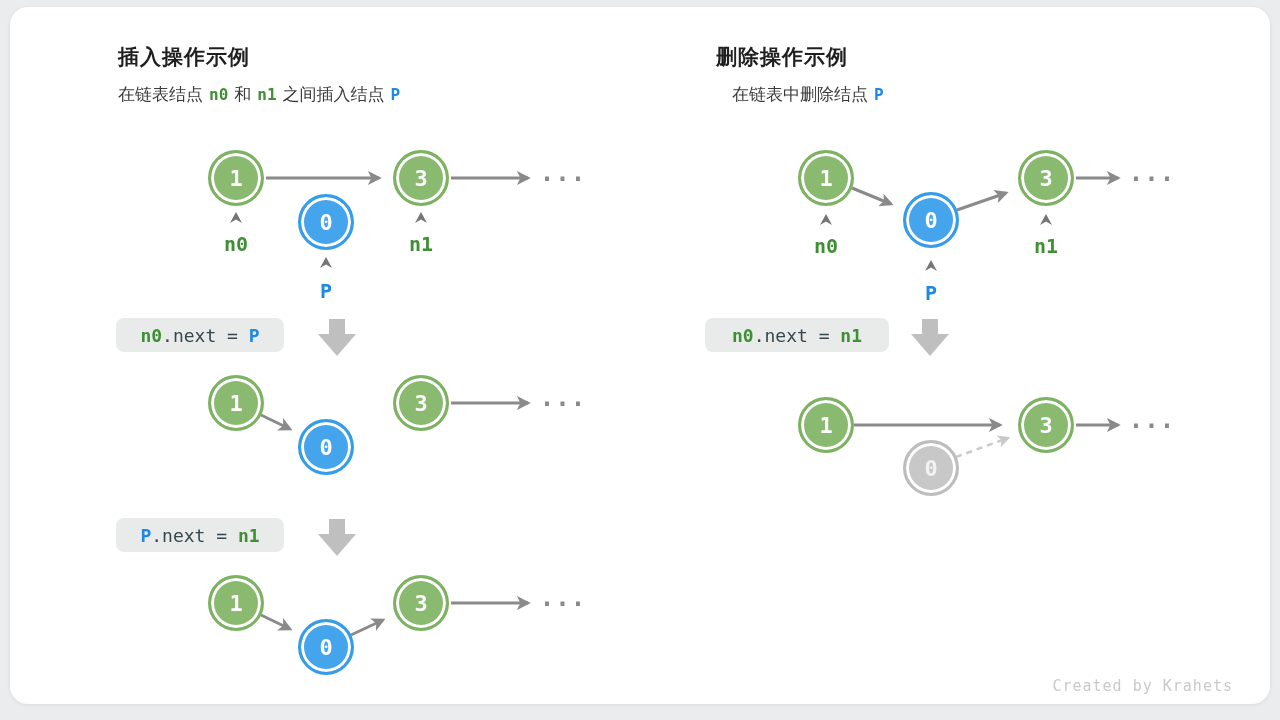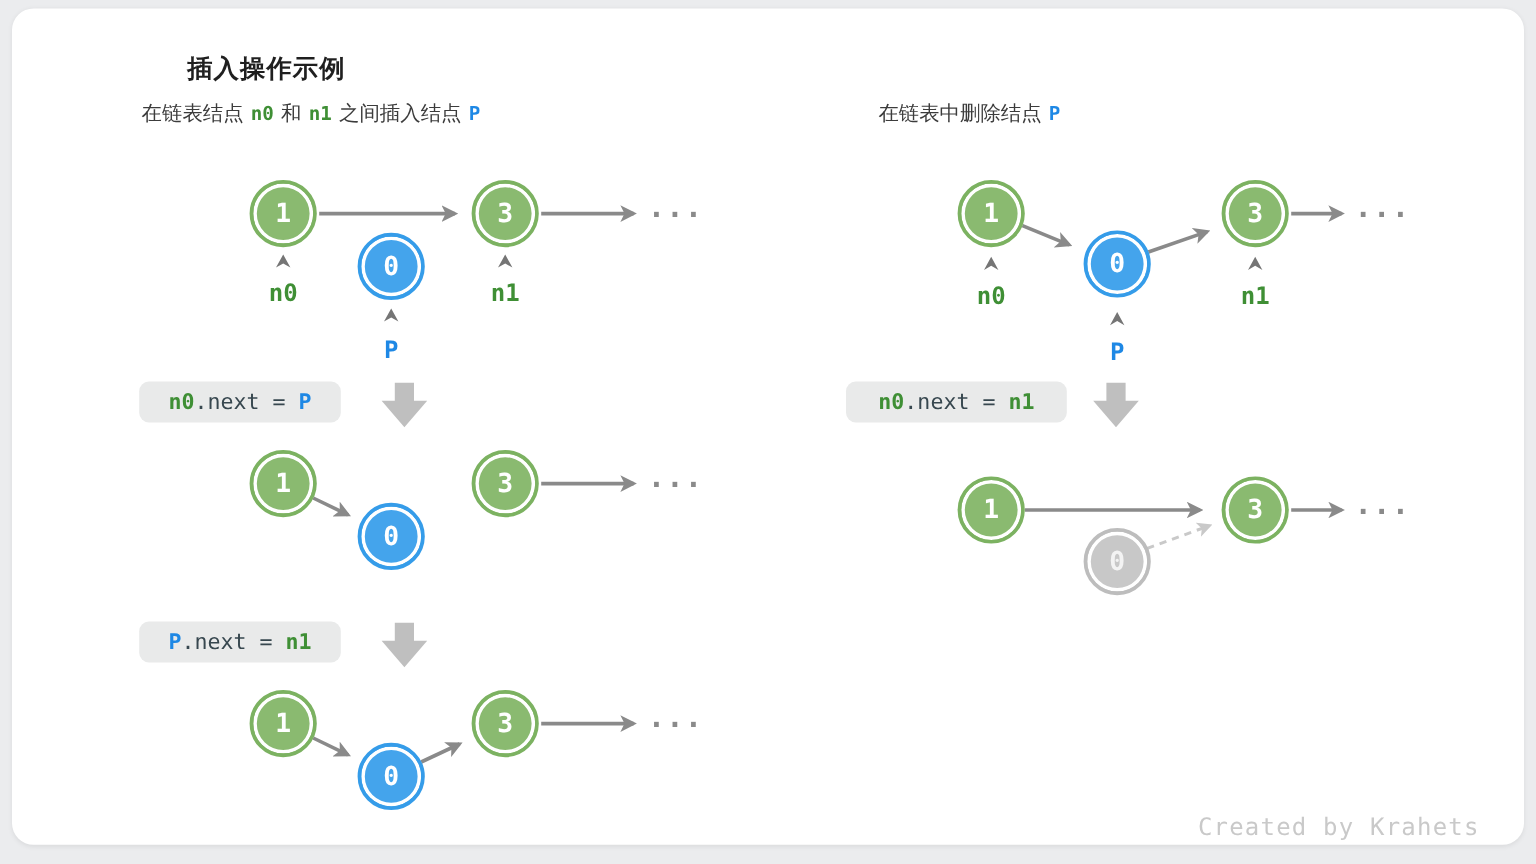--- a/index.html
+++ b/index.html
@@ -12,21 +12,20 @@
   .card {
     position:absolute; left:10px; top:7px; width:1260px; height:697px;
     background:#ffffff; border-radius:18px;
     box-shadow:0 1px 4px rgba(0,0,0,0.07);
   }
   svg.overlay { position:absolute; left:0; top:0; width:1280px; height:720px; pointer-events:none; }
 
   .sec-title {
     position:absolute; font-size:21px; font-weight:bold; color:#1f1f1f;
     letter-spacing:1px;
-    margin-left:38px;
   }
   .sec-sub {
     position:absolute; font-size:17px; color:#3c3c3c; white-space:nowrap;text-align:right;
   }
   .tok {
     font-family:"DejaVu Sans Mono","Liberation Mono",monospace;
     font-weight:bold; font-size:16px; margin:0 6px;
   }
   .tok.g { color:#3f8f35; }
   .tok.b { color:#1e88e5; }
@@ -62,21 +61,21 @@
     font-family:"DejaVu Sans Mono","Liberation Mono",monospace;
     font-size:18px; color:#37474f; white-space:pre;
   }
   .codebox .lhs, .codebox .rhs { font-weight:bold; }
   .codebox .cg { color:#3f8f35; }
   .codebox .cb { color:#1e88e5; }
 
   .credit {
     position:absolute; right:47px; top:677px;
     font-family:"DejaVu Sans Mono","Liberation Mono",monospace;
-    font-size:20px; color:#c9c9c9; letter-spacing:1px;
+    font-size:15px; color:#c9c9c9; letter-spacing:1px;
   }
 </style>
 </head>
 <body>
 
 <div class="stage">
   <div class="card"></div>
 
   <svg class="overlay" viewBox="0 0 1280 720" xmlns="http://www.w3.org/2000/svg">
     <defs>
@@ -160,20 +159,21 @@
       <span>1</span>
     </div>
   <div class="node blue" style="left:298px; top:619px;">
       <span>0</span>
     </div>
   <div class="node green" style="left:393px; top:575px;">
       <span>3</span>
     </div>
   <div class="dots" style="left:563px; top:598px;">...</div>
 
+  <div class="sec-title" style="left:716px; top:43px;">删除操作示例</div>
   <div class="sec-sub" style="left:716px; top:83px;margin-left:16px;">
     <span>在链表中删除结点</span><span class="tok b">P</span>
   </div>
 
   <div class="node green" style="left:798px; top:150px;">
       <span>1</span>
     </div>
   <div class="node blue" style="left:903px; top:192px;">
       <span>0</span>
     </div>

